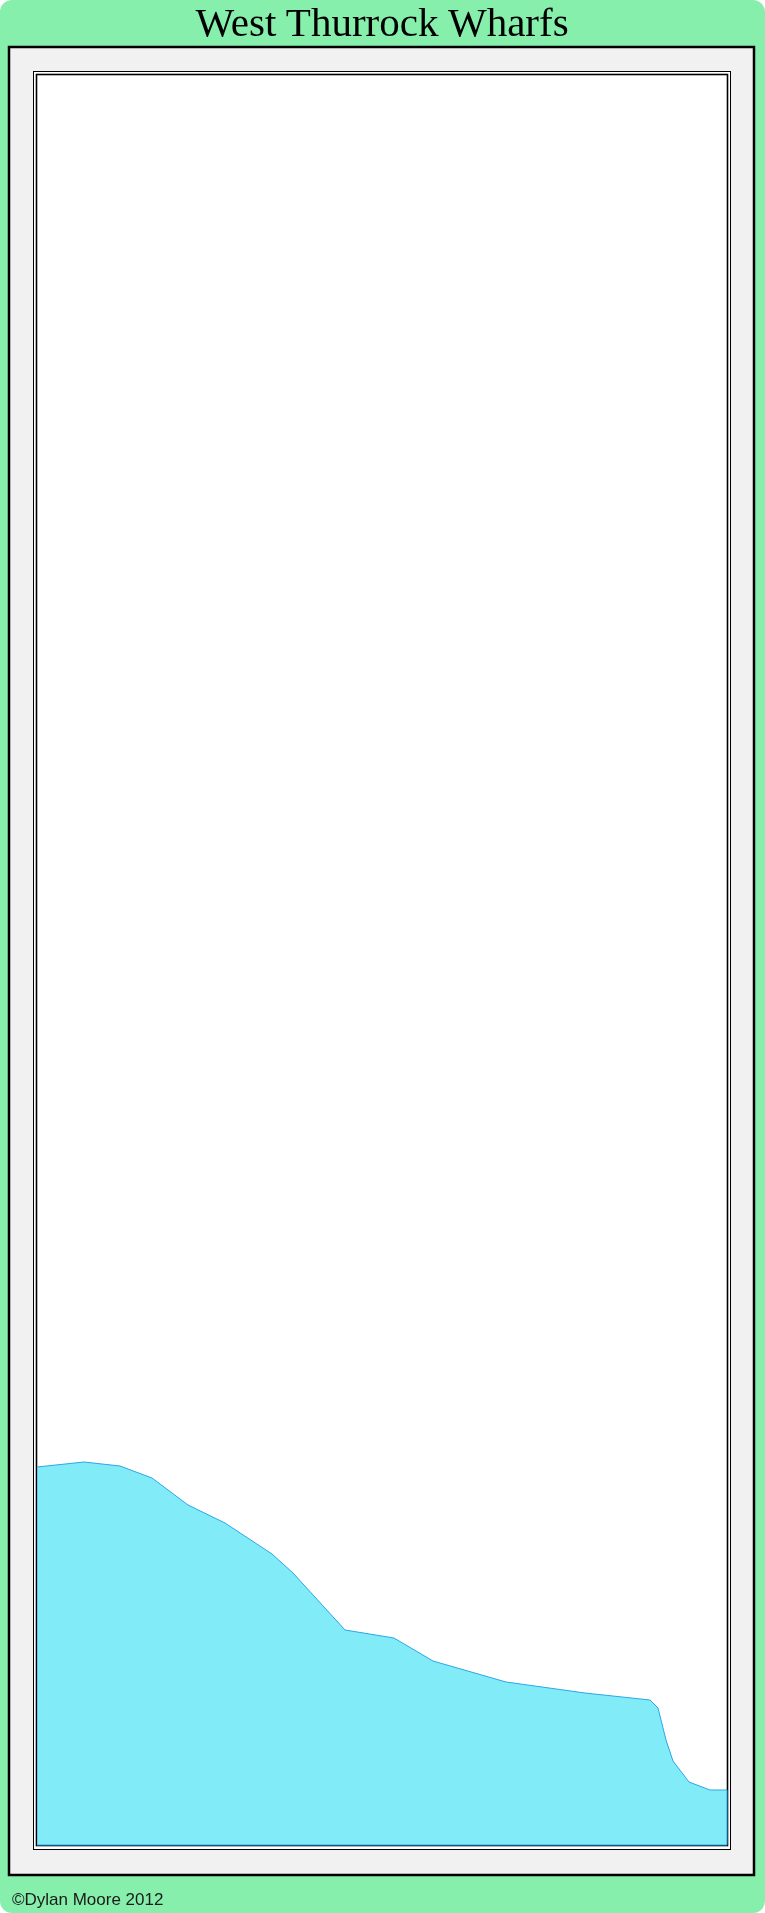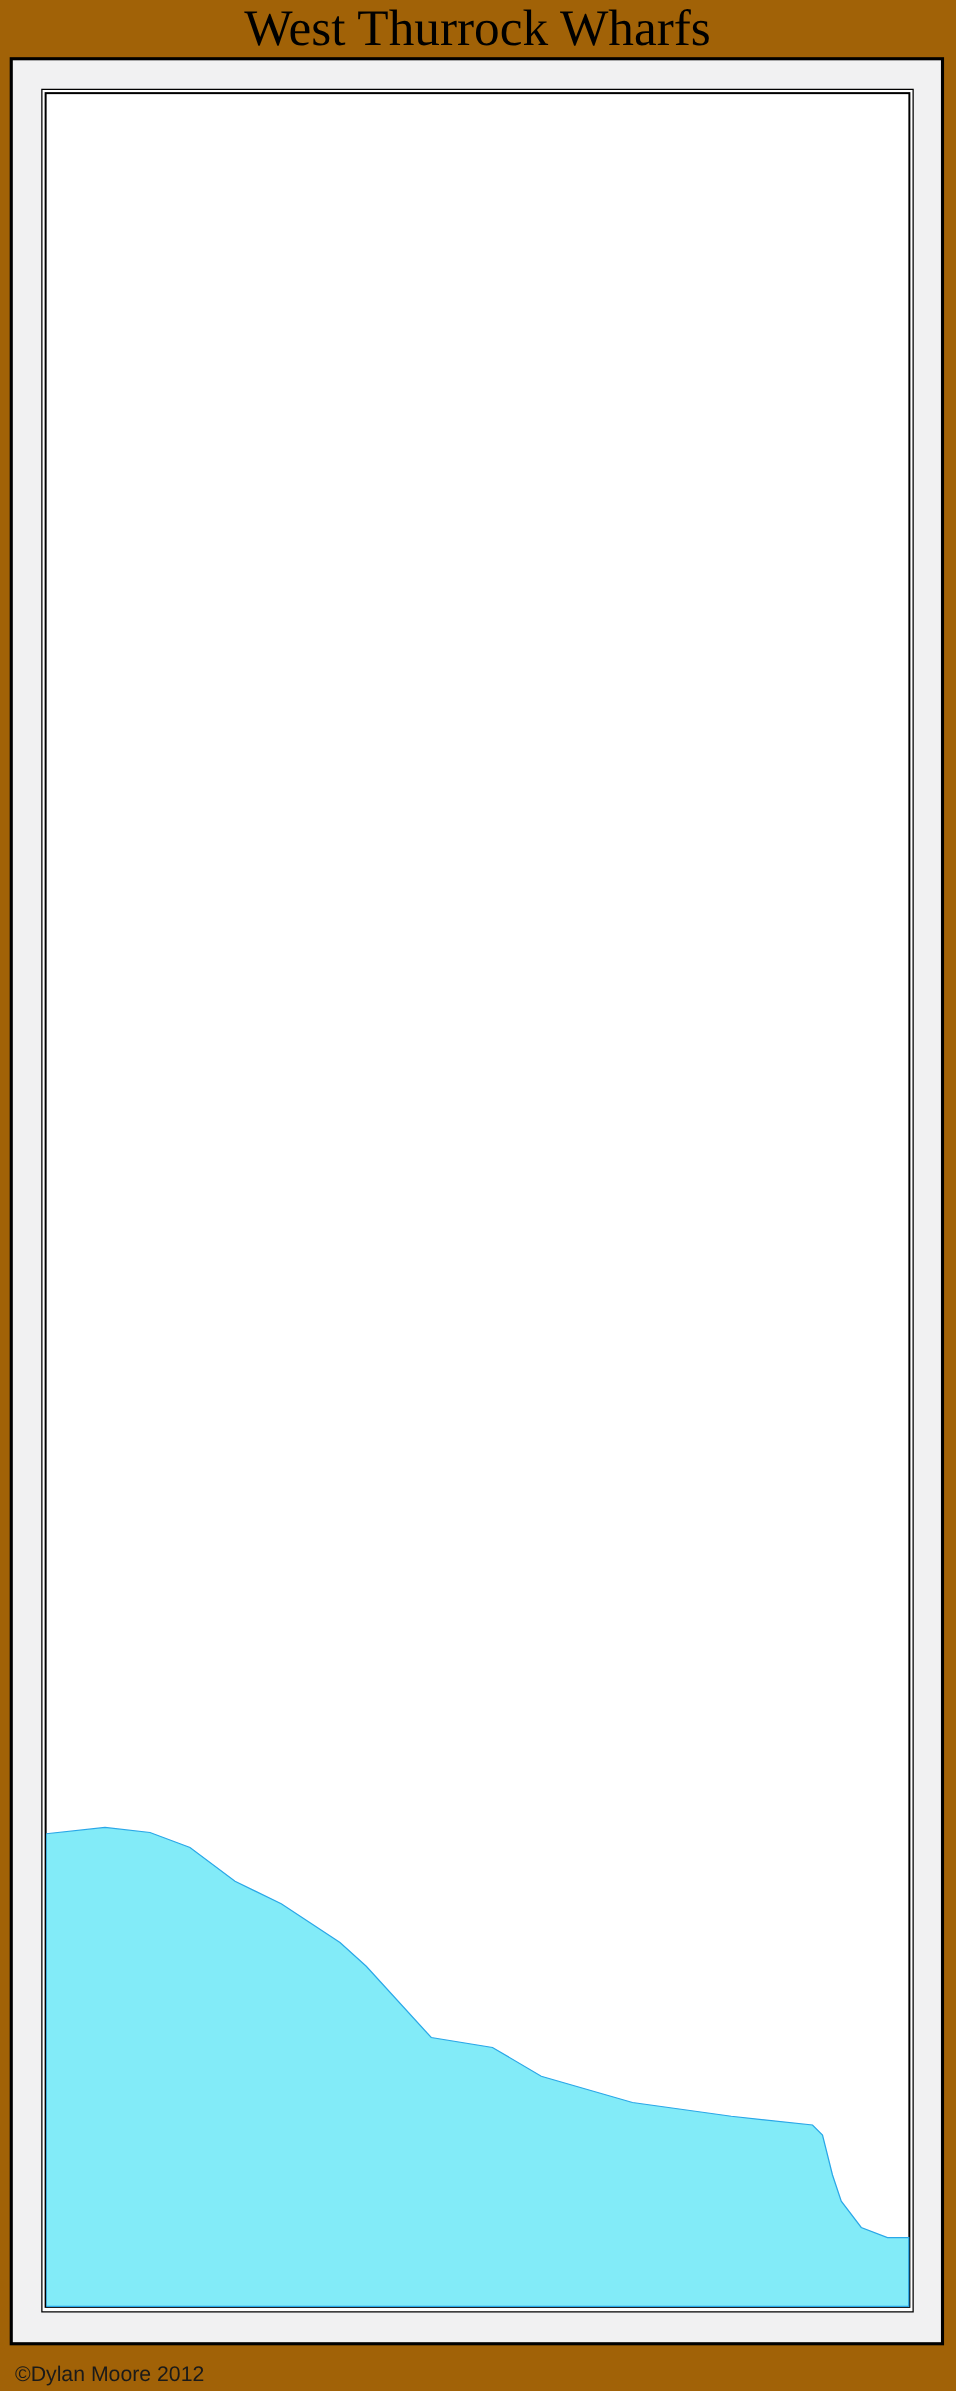--- a/index.html
+++ b/index.html
@@ -1,17 +1,17 @@
 <!DOCTYPE html>
 <html><head>
 <meta charset="utf-8">
 <style>
 html,body{margin:0;padding:0;background:#ffffff;}
-#page{position:relative;width:765px;height:1913px;background:#a16207;overflow:hidden;
-font-family:"Liberation Sans",sans-serif;}
+#page{position:relative;width:765px;height:1913px;background:#86efac;overflow:hidden;
+font-family:"Liberation Sans",sans-serif;border-radius:12px;}
 svg{position:absolute;top:0;left:0;}
 </style>
 </head>
 <body>
 <div id="page">
 <svg width="765" height="1913" viewBox="0 0 765 1913">
 <defs>
 <clipPath id="mapclip">
           <rect x="37" y="75" width="691" height="1771"></rect>
         </clipPath>

